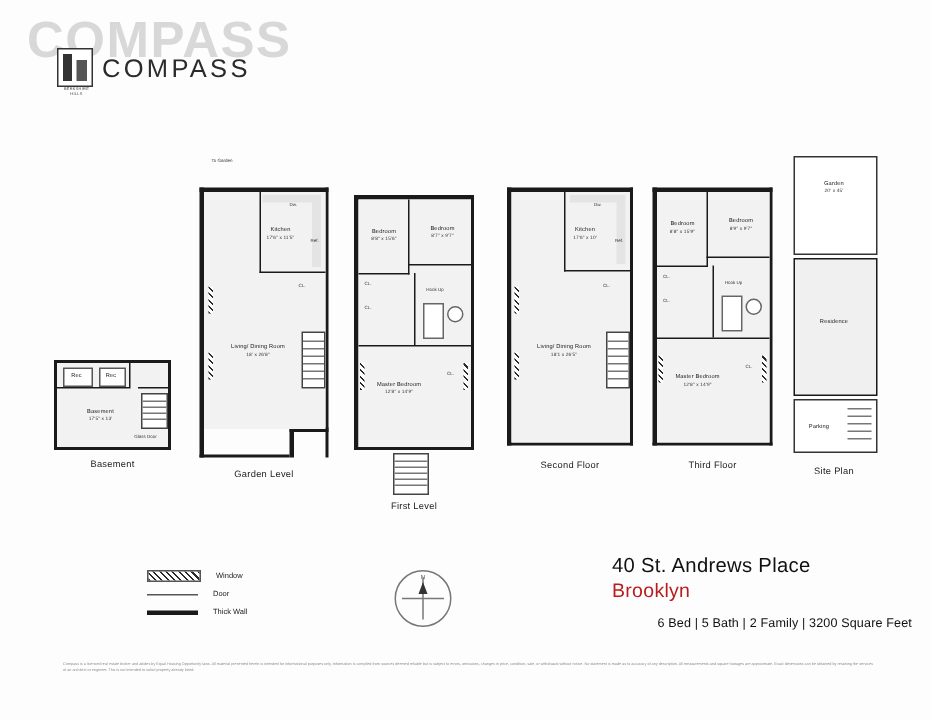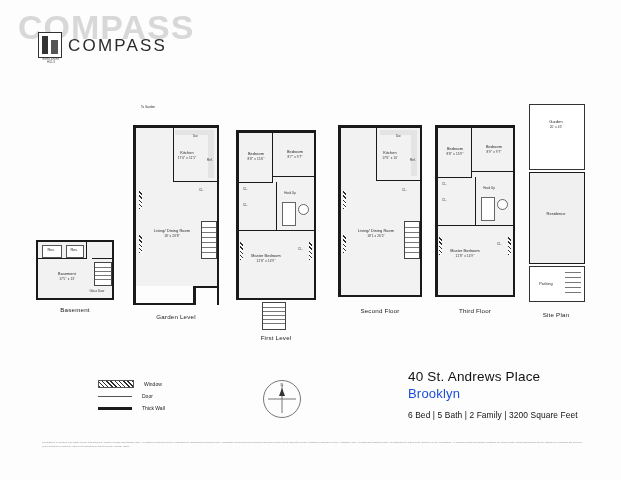--- a/index.html
+++ b/index.html
@@ -90,22 +90,22 @@
     font-size:4px;color:#444;
   }
   .compass-arrow{
     position:absolute;left:50%;top:7px;transform:translateX(-50%);
     width:0;height:0;border-left:3px solid transparent;border-right:3px solid transparent;
     border-bottom:8px solid #333;
   }
   
   .title-block{position:absolute;left:408px;top:369px;width:200px;}
   .addr{font-size:13.5px;color:#111;letter-spacing:.2px;}
-  .city{font-size:13px;color:#1d4ed8;margin-top:2px;letter-spacing:.2px;}
-  .specs{font-size:8.4px;color:#111;margin-top:9px;letter-spacing:.1px;}
+  .city{font-size:13px;color:#b91c1c;margin-top:2px;letter-spacing:.2px;}
+  .specs{font-size:8.4px;color:#111;margin-top:9px;letter-spacing:.1px;text-align:right;}
   
   .disclaimer{
     position:absolute;left:42px;top:441px;width:540px;
     font-size:2.5px;line-height:1.5;color:#8d8d8d;text-align:justify;
   }
   
   .stair{position:absolute;background:#fff;border:.6px solid #444;}
   .stair div{position:absolute;left:0;right:0;height:0;border-top:.5px solid #777;}
 </style>
 </head>

